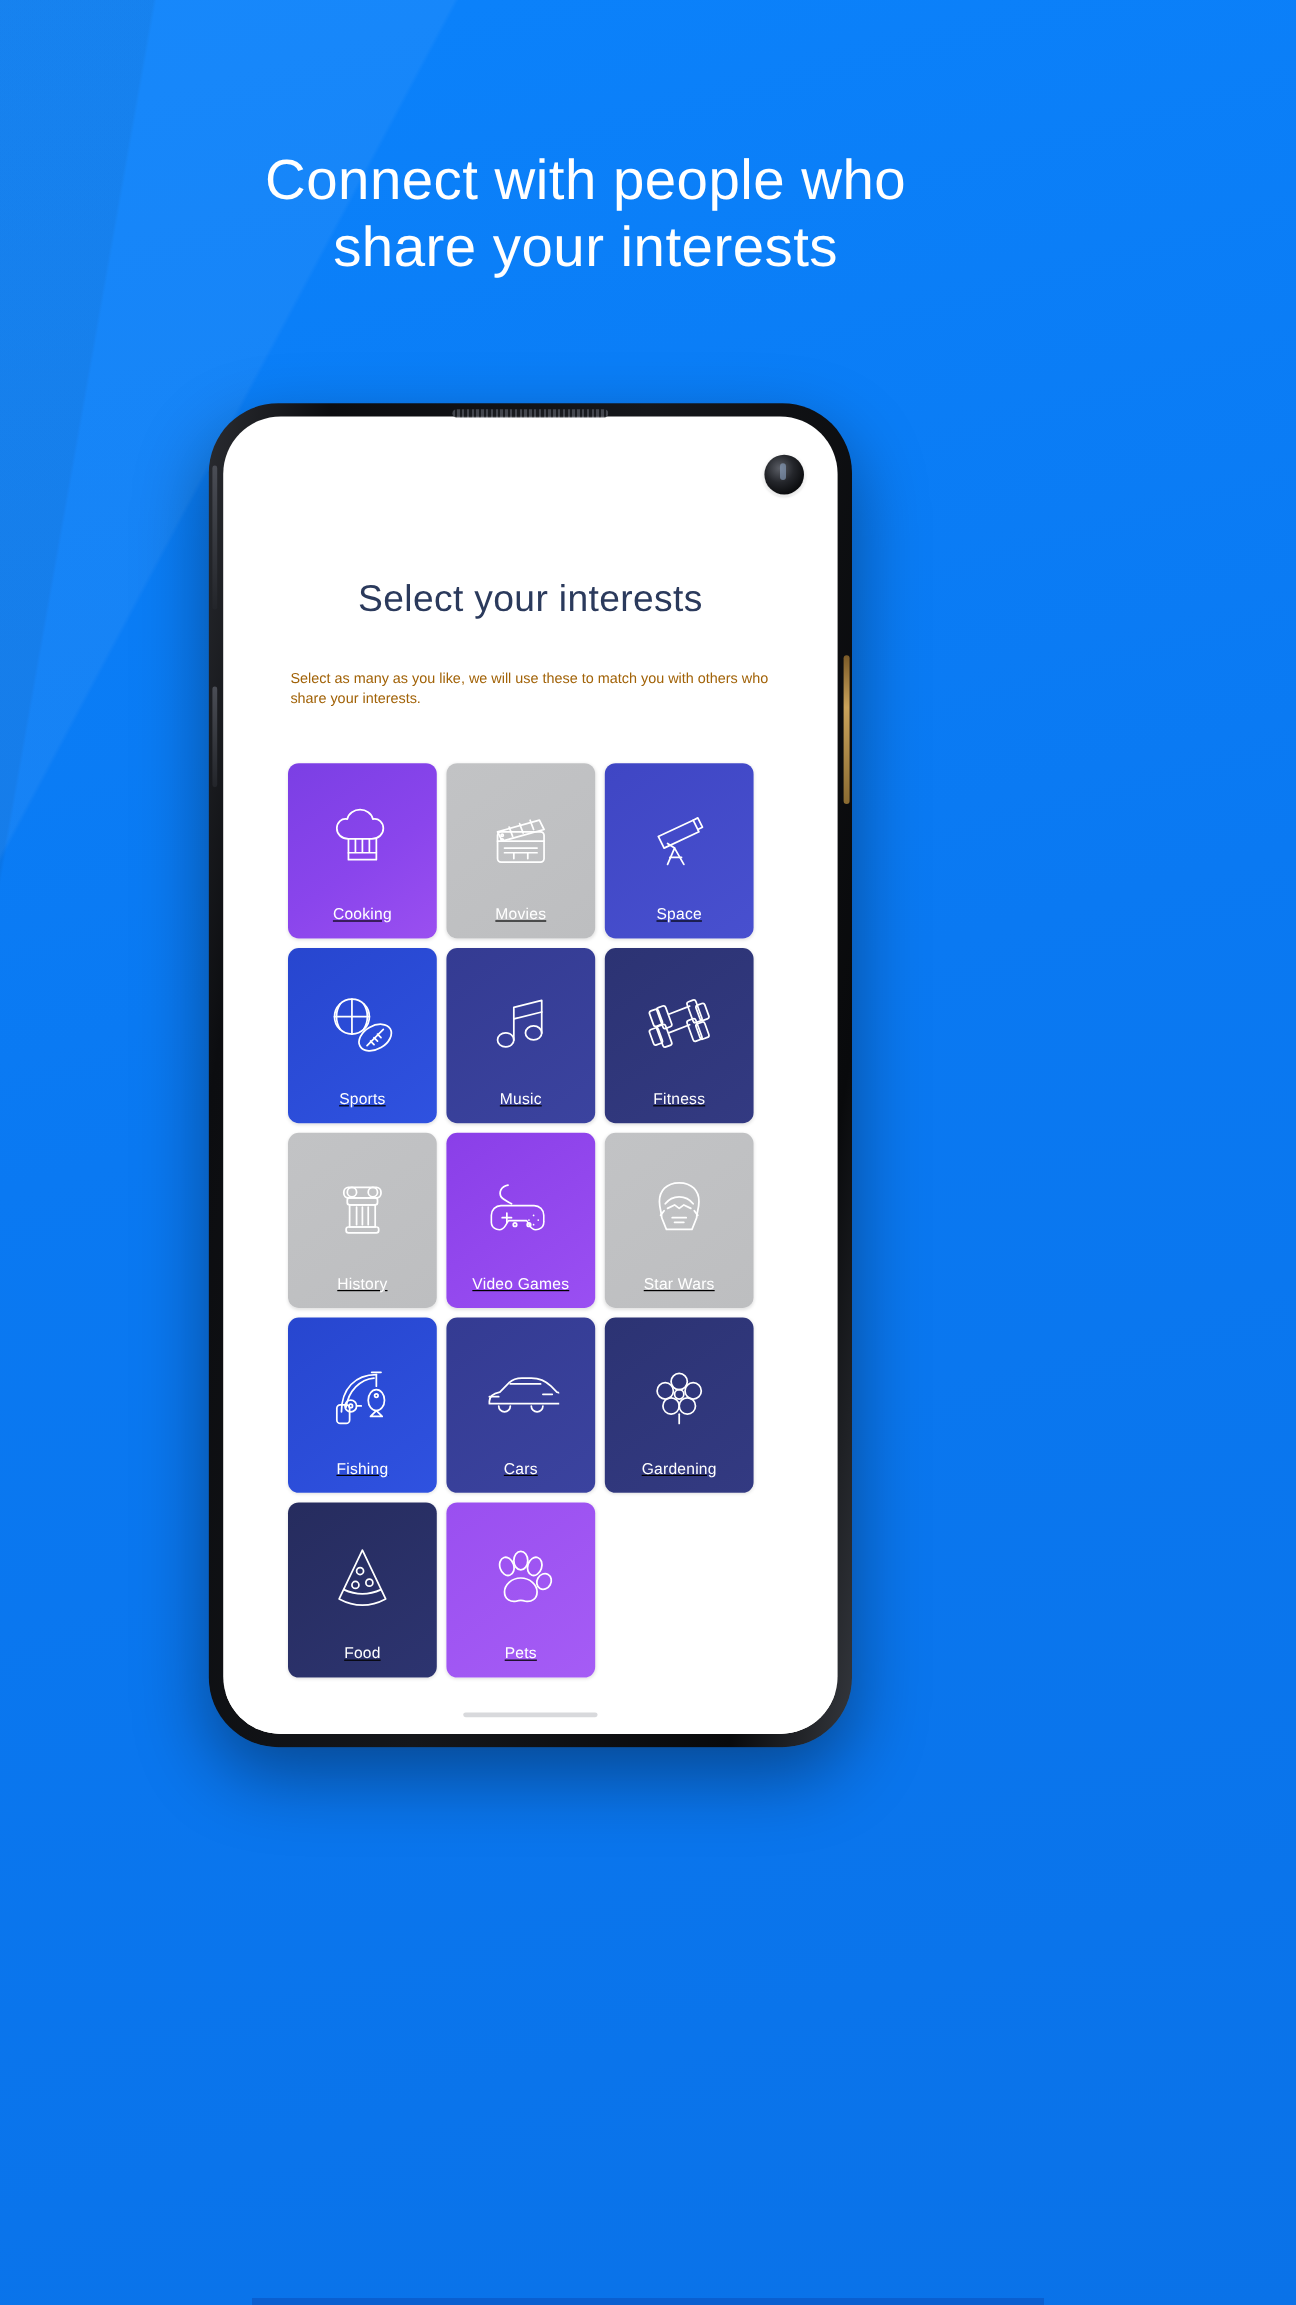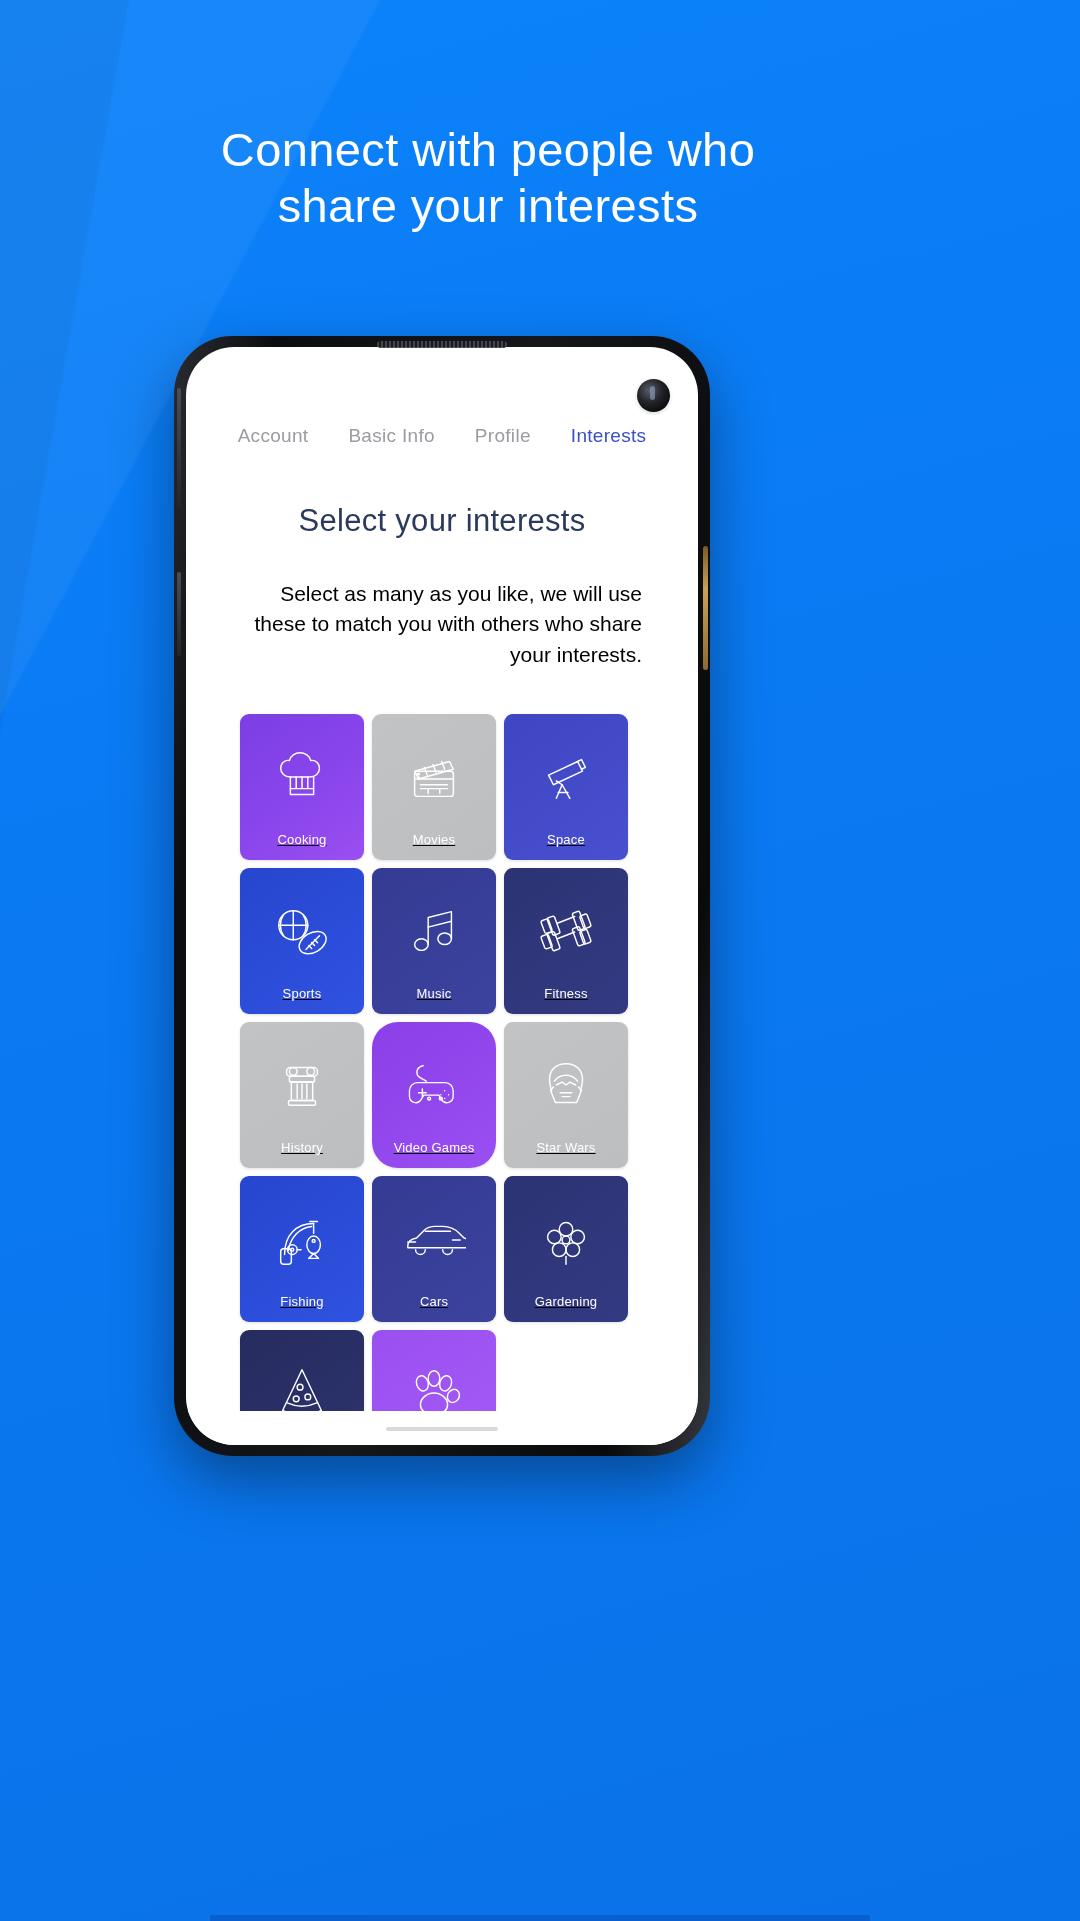--- a/index.html
+++ b/index.html
@@ -81,22 +81,22 @@
     font-size:19px; color:#9a9ca1; letter-spacing:.3px;
     white-space:nowrap; cursor:pointer;
   }
   .tab.active { color:#3b4fc4; }
 
   .page-title {
     margin-top:56px; text-align:center;
     font-size:31px; color:#2b3a5c; letter-spacing:.3px;
   }
   .page-sub {
-    margin:40px auto 0; width:400px; text-align:right;
-    font-size:21px; line-height:1.45; color:#000000;
+    margin:40px auto 0; width:400px; text-align:left;
+    font-size:12px; line-height:1.45; color:#a16207;
   }
 
   .grid {
     margin:44px auto 0; width:404px;
     display:grid; grid-template-columns:repeat(3,124px);
     gap:8px 8px;
   }
   .tile {
     position:relative; width:124px; height:146px;
     border-radius:9px; overflow:hidden;
@@ -116,21 +116,21 @@
     position:relative; z-index:2;
     color:#ffffff; font-size:13px; letter-spacing:.2px;
     padding-bottom:14px; text-align:center; line-height:1;
   }
   .c-purple  { background:linear-gradient(145deg,#7b3fe4 0%, #8a45ec 55%, #9a4ff0 100%); }
   .c-gray    { background:linear-gradient(145deg,#c2c3c5 0%, #bdbec0 100%); }
   .c-indigo  { background:linear-gradient(145deg,#3f46c4 0%, #4850cf 100%); }
   .c-blue    { background:linear-gradient(145deg,#2746cf 0%, #2f52e0 100%); }
   .c-navy    { background:linear-gradient(145deg,#343b92 0%, #3b439f 100%);align-items:center; }
   .c-deep    { background:linear-gradient(145deg,#2c3373 0%, #333a82 100%); }
-  .c-vpurple { background:linear-gradient(145deg,#8a3fe8 0%, #9a4ff2 100%);border-radius:26px; }
+  .c-vpurple { background:linear-gradient(145deg,#8a3fe8 0%, #9a4ff2 100%); }
   .c-dnavy   { background:linear-gradient(145deg,#262c5e 0%, #2d3470 100%); }
   .c-lpurple { background:linear-gradient(145deg,#9a4ff0 0%, #a55cf5 100%); }
 
   .strip {
     position:absolute; left:0; right:0; bottom:0;
     height:34px; background:#ffffff; z-index:8;
   }
   .home-ind {
     position:absolute; left:50%; transform:translateX(-50%);
     bottom:14px; width:112px; height:4px; border-radius:3px;
@@ -155,26 +155,20 @@
   <div class="speaker"></div>
   <div class="btn-right"></div>
   <div class="screen">
 
     <div class="camera">
         <i></i>
       </div>
 
     <div class="app">
 
-      <div class="tabs" id="tabbar">
-          <div class="tab">Account</div>
-          <div class="tab">Basic Info</div>
-          <div class="tab">Profile</div>
-          <div class="tab active">Interests</div>
-        </div>
 
       <div class="page-title">Select your interests</div>
       <div class="page-sub">Select as many as you like, we will use these to match you with others who share your interests.</div>
 
       <div class="grid" id="grid">
           <div class="tile c-purple">
             <div class="ico">
               <svg width="62" height="62" viewBox="0 0 64 64">
                 <g fill="none" stroke="#fff" stroke-width="1.5" stroke-linecap="round" stroke-linejoin="round">
     <path d="M20 32c-6 0-10-4-10-9s4-9 9-8c1-5 6-8 11-8s10 3 11 8c5-1 9 3 9 8s-4 9-10 9z"></path>

